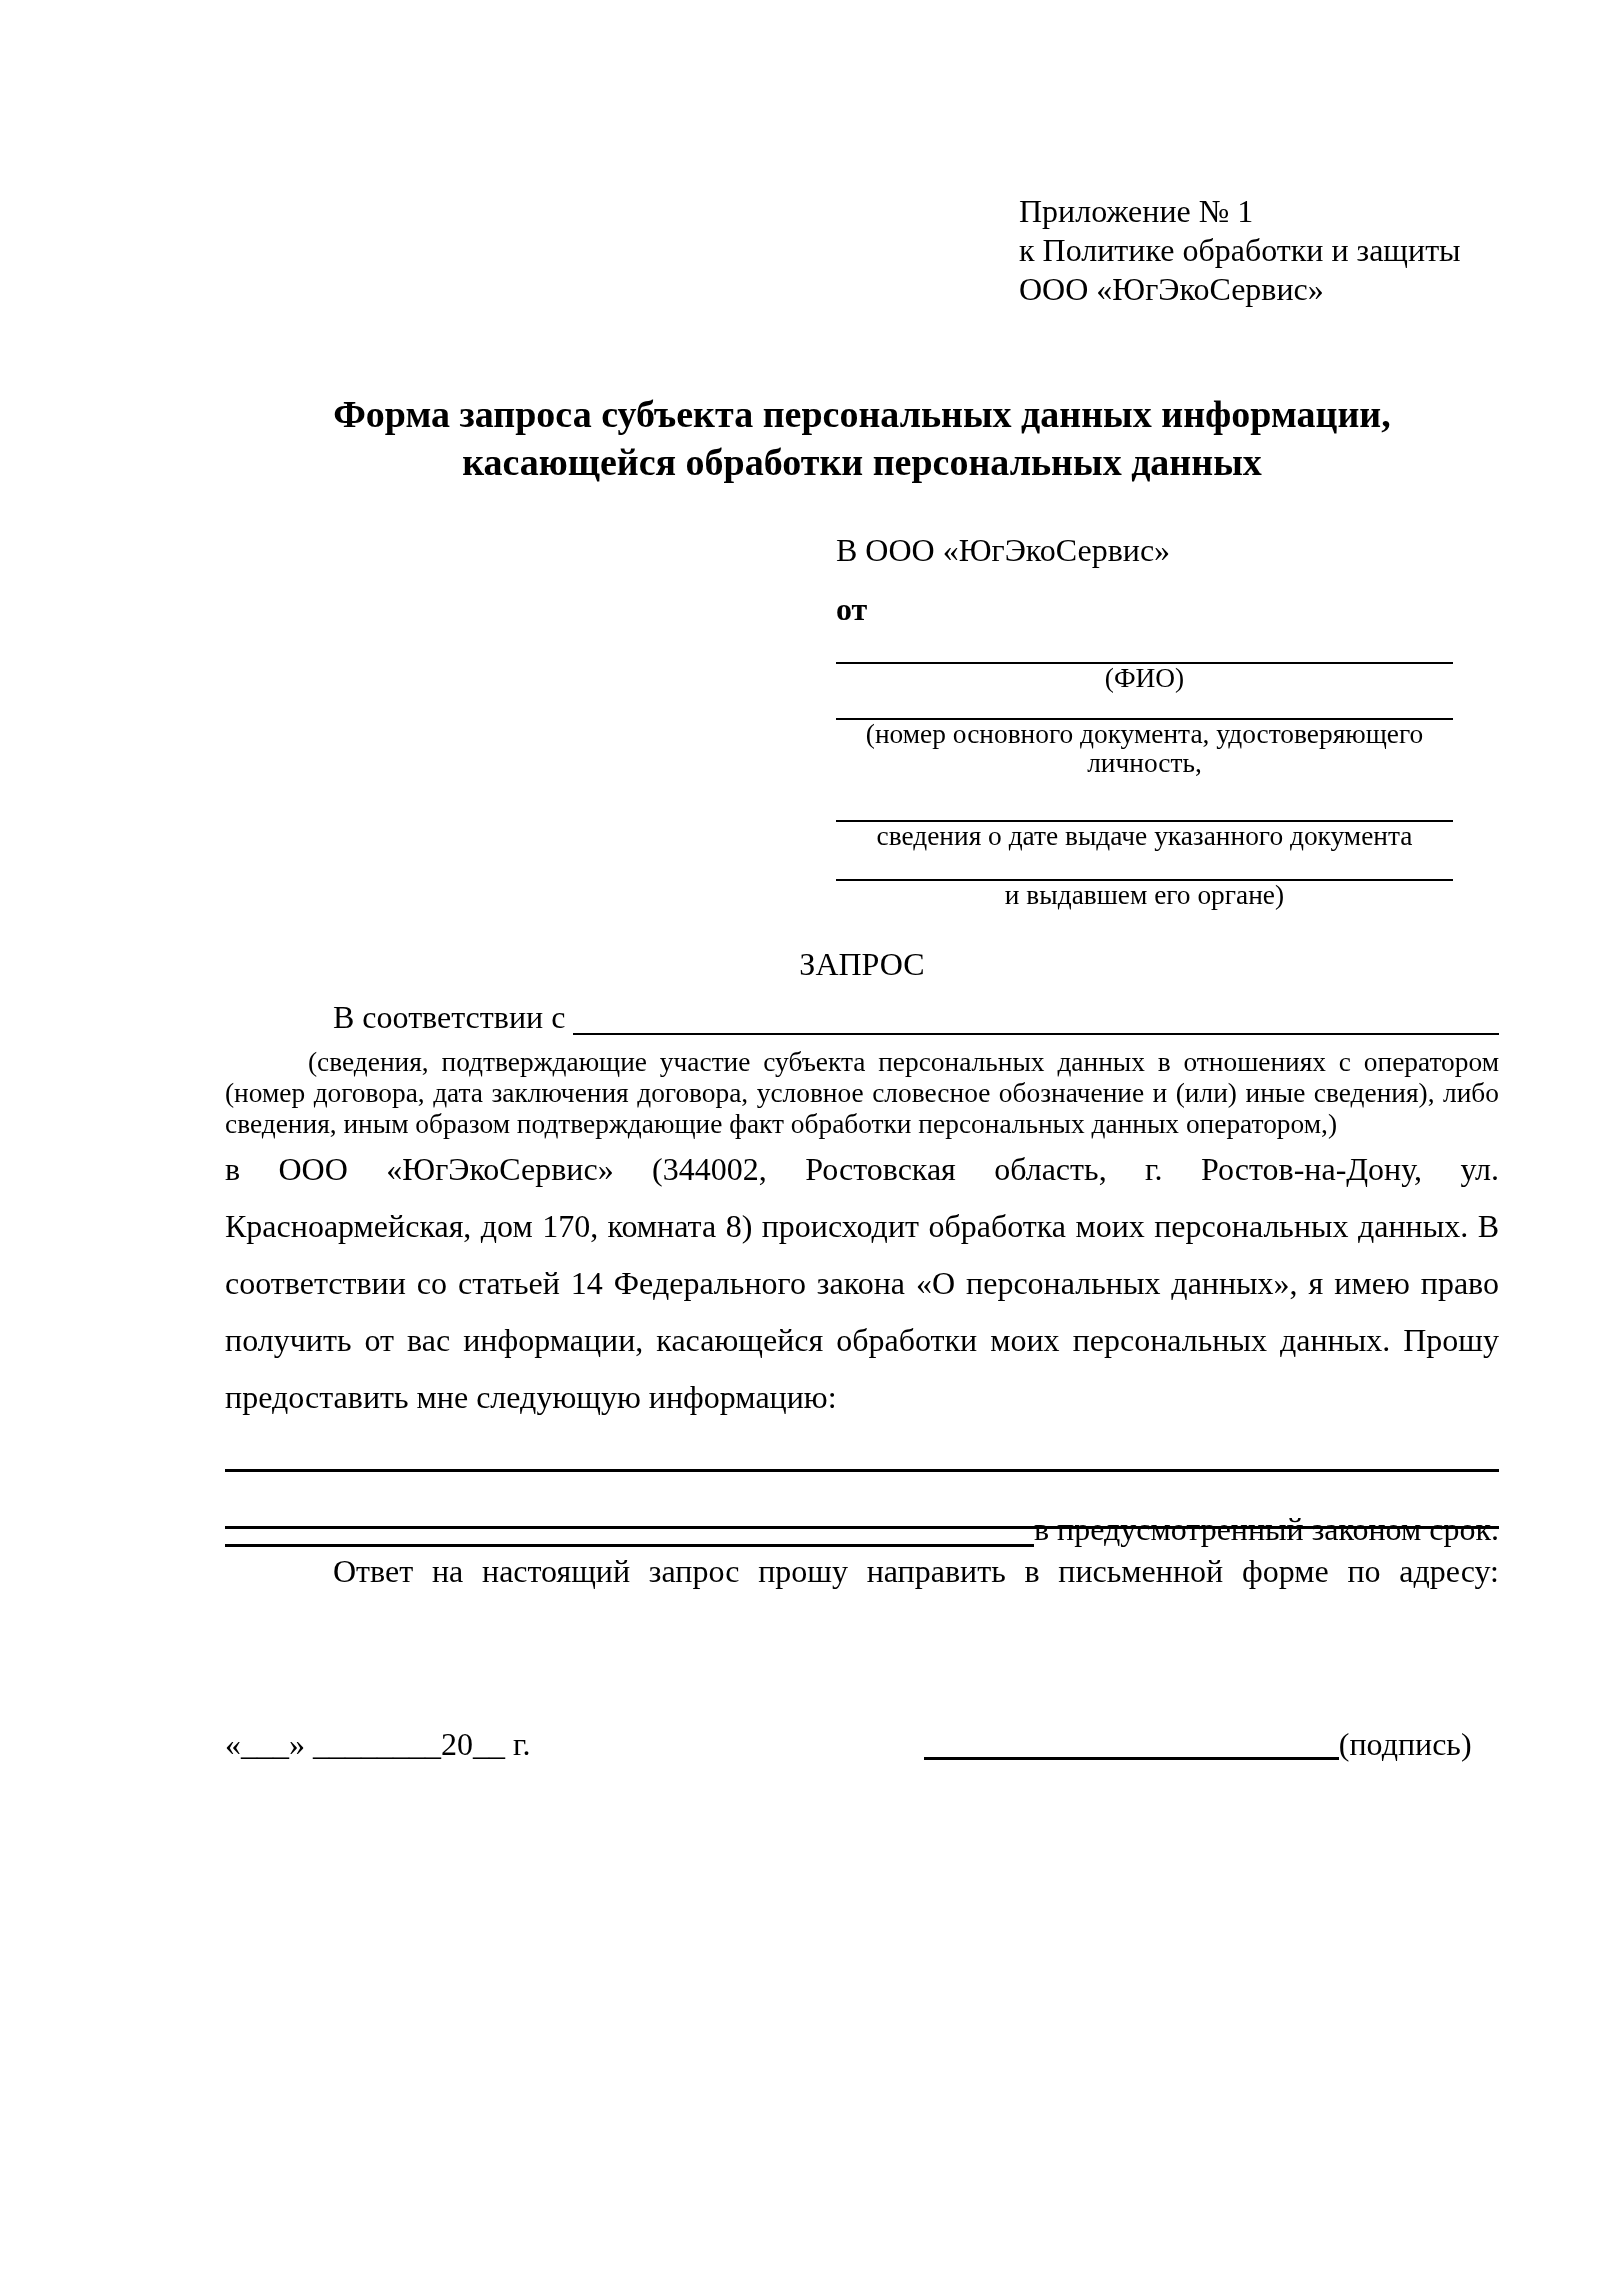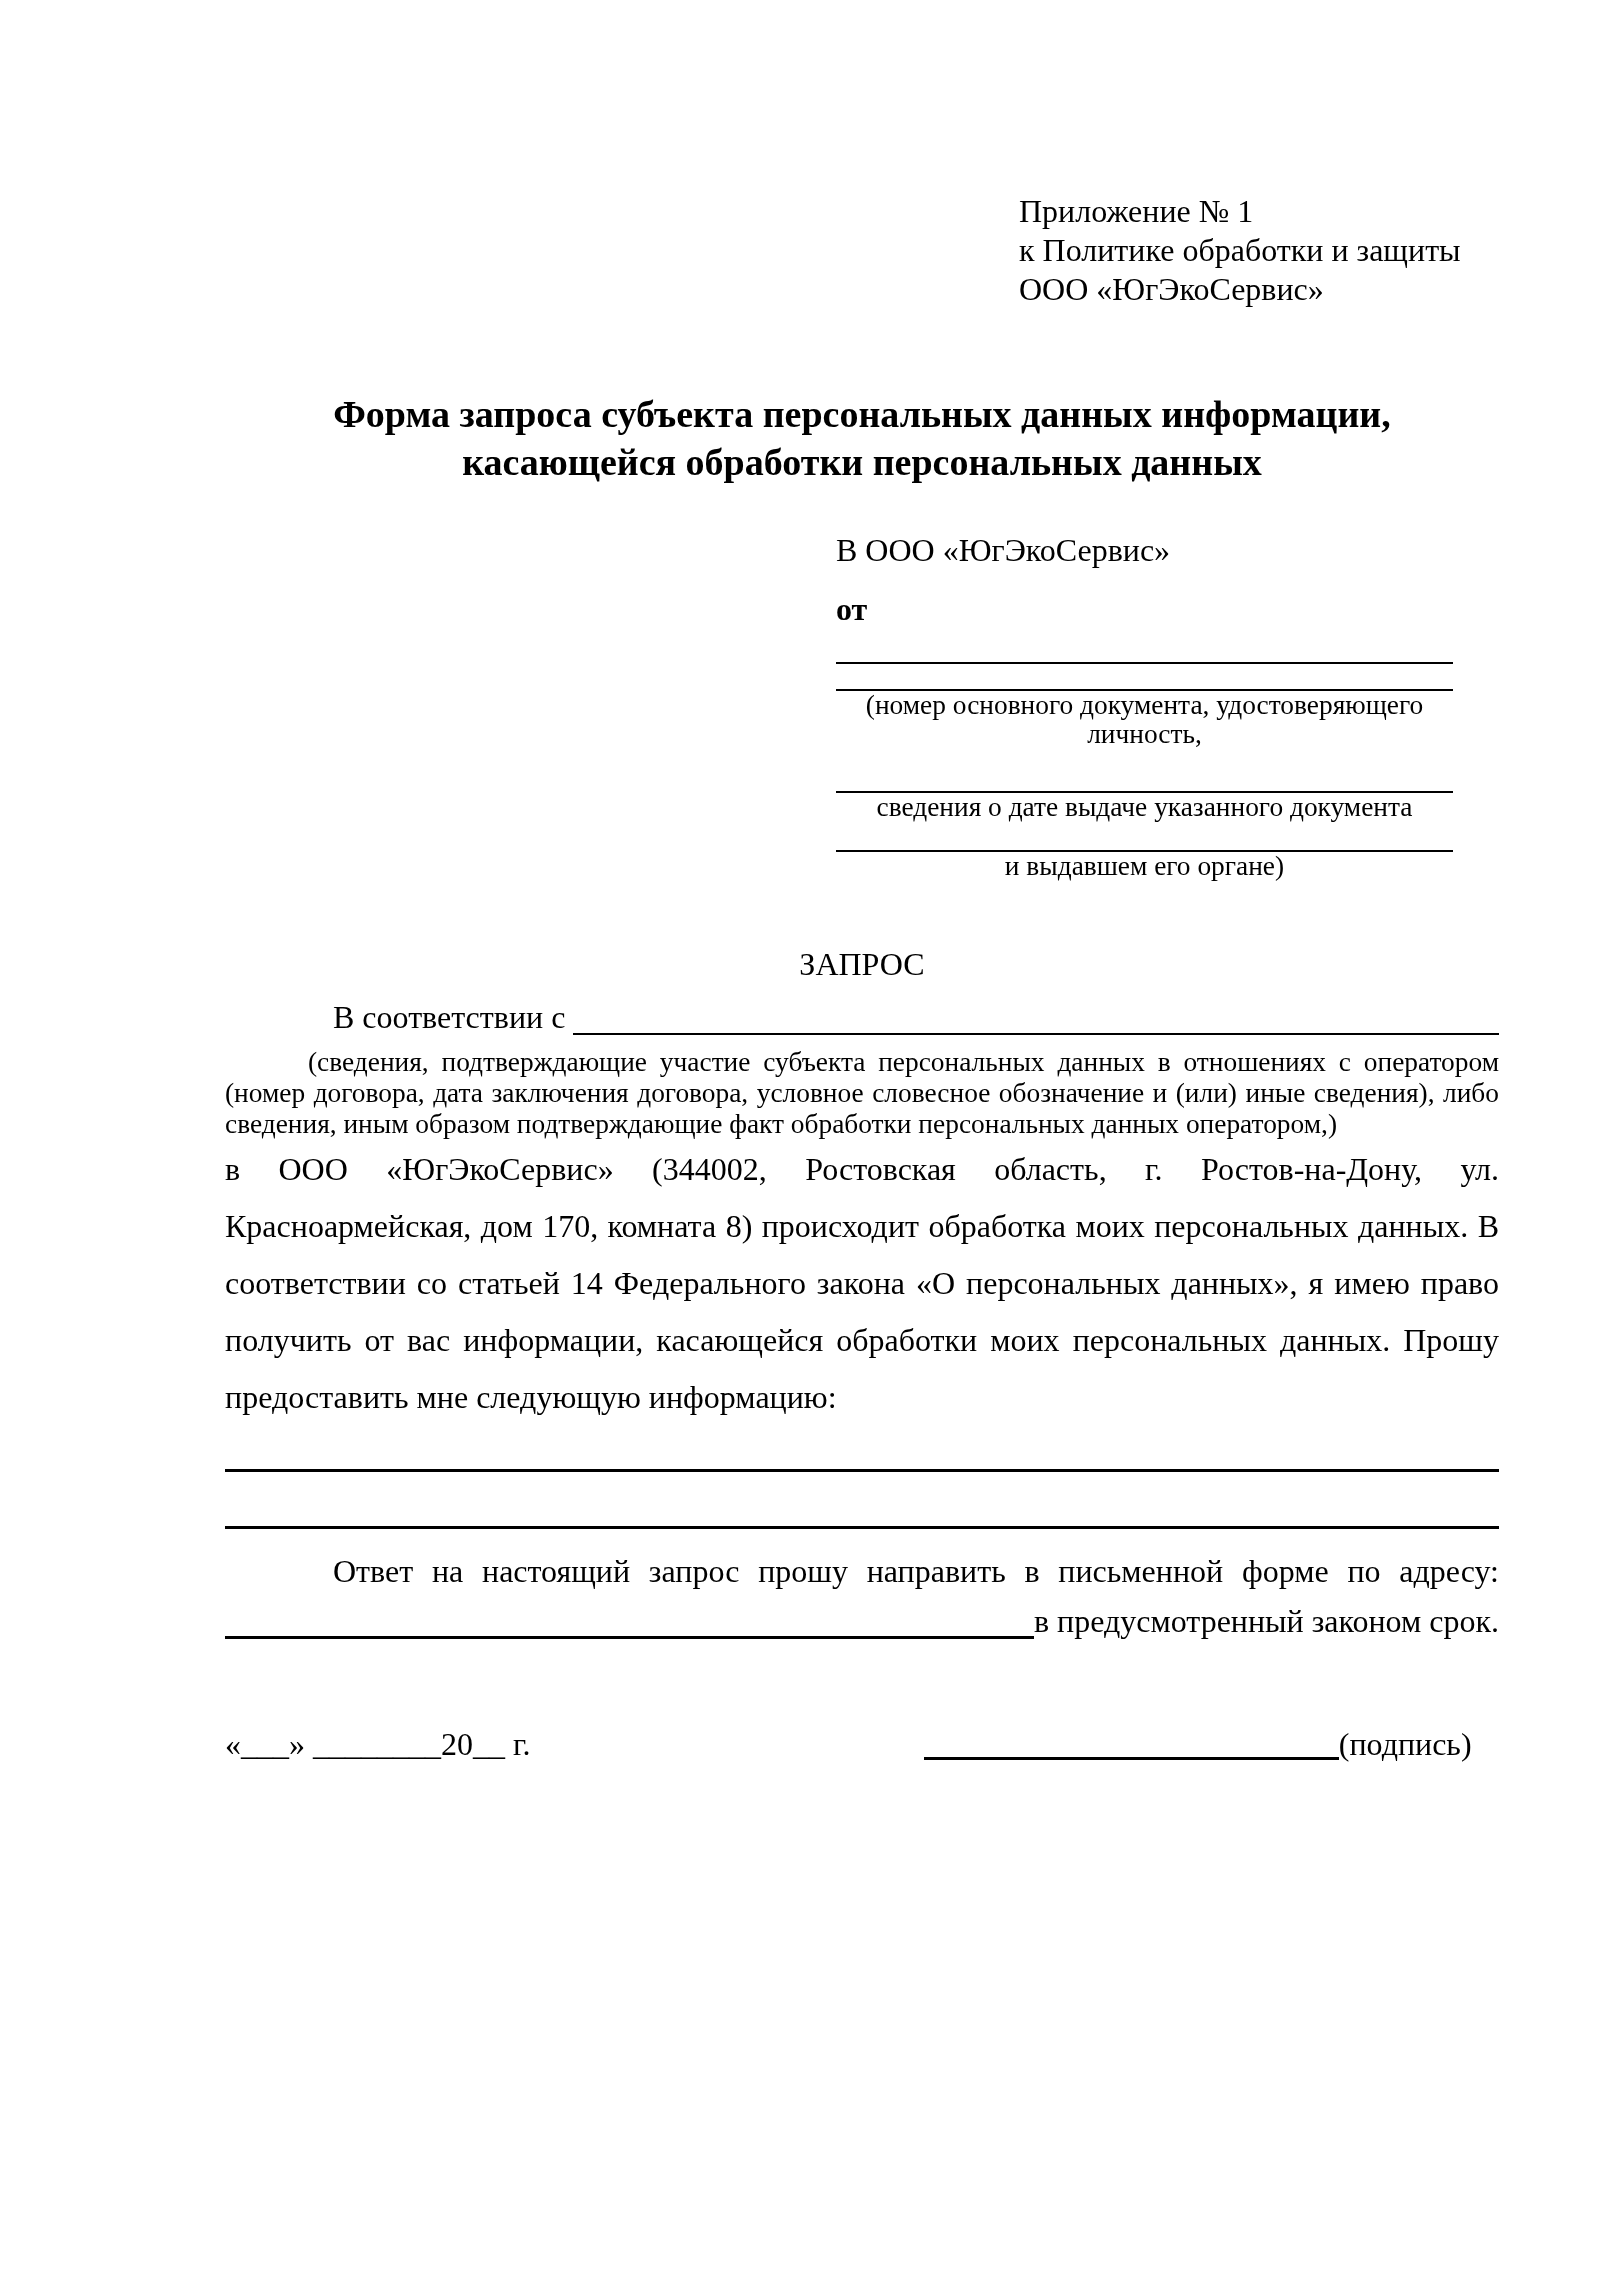--- a/index.html
+++ b/index.html
@@ -100,21 +100,21 @@
   }
 
   .answer-line1 {
     top: 1543px;
     line-height: 57px;
     text-indent: 108px;
     text-align: justify;
     text-align-last: justify;
   }
   .answer-line2 {
-    top: 1600px;
+    top: 1508px;
     display: flex;
     align-items: flex-end;
     height: 43px;
     line-height: 43px;
   }
   .answer-line2 .address-underline {
     flex: 1;
     border-bottom: 3.9px solid #000000;
     margin-bottom: 3.9px;
   }
@@ -153,20 +153,21 @@
     <div>Форма запроса субъекта персональных данных информации,</div>
     <div>касающейся обработки персональных данных</div>
   </div>
 
   <div class="addressee">
     <div class="addr-to">В ООО «ЮгЭкоСервис»</div>
     <div class="addr-from">от</div>
 
     <div class="field">
       <div class="fill-line gap36"></div>
+      <div class="caption">(ФИО)</div>
     </div>
 
     <div class="field">
       <div class="fill-line gap28"></div>
       <div class="caption">(номер основного документа, удостоверяющего личность,</div>
     </div>
 
     <div class="field">
       <div class="fill-line gap45"></div>
       <div class="caption">сведения о дате выдаче указанного документа</div>

